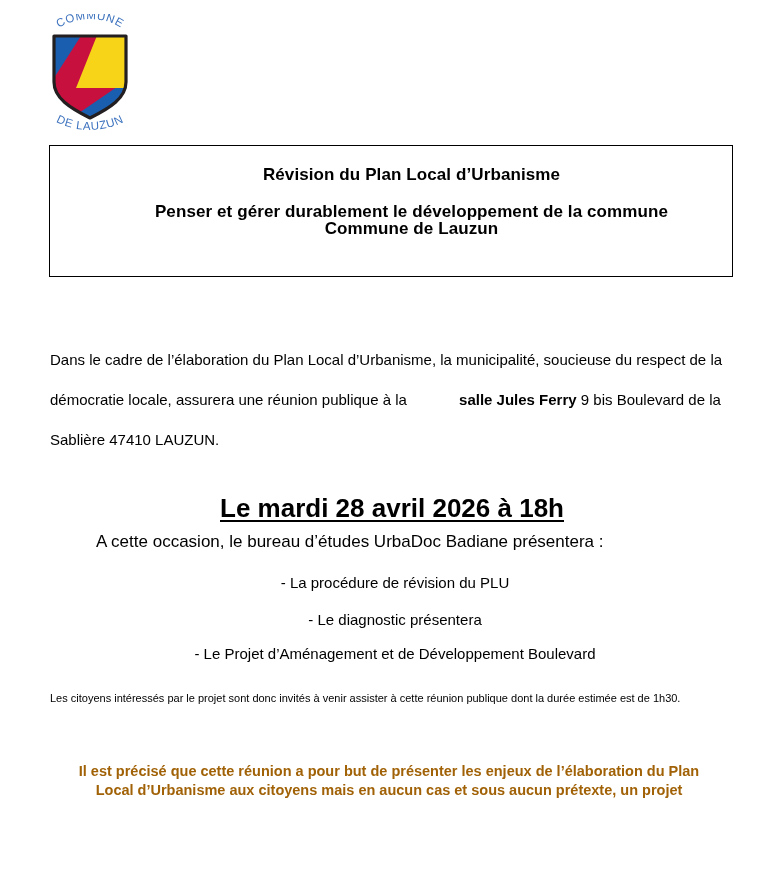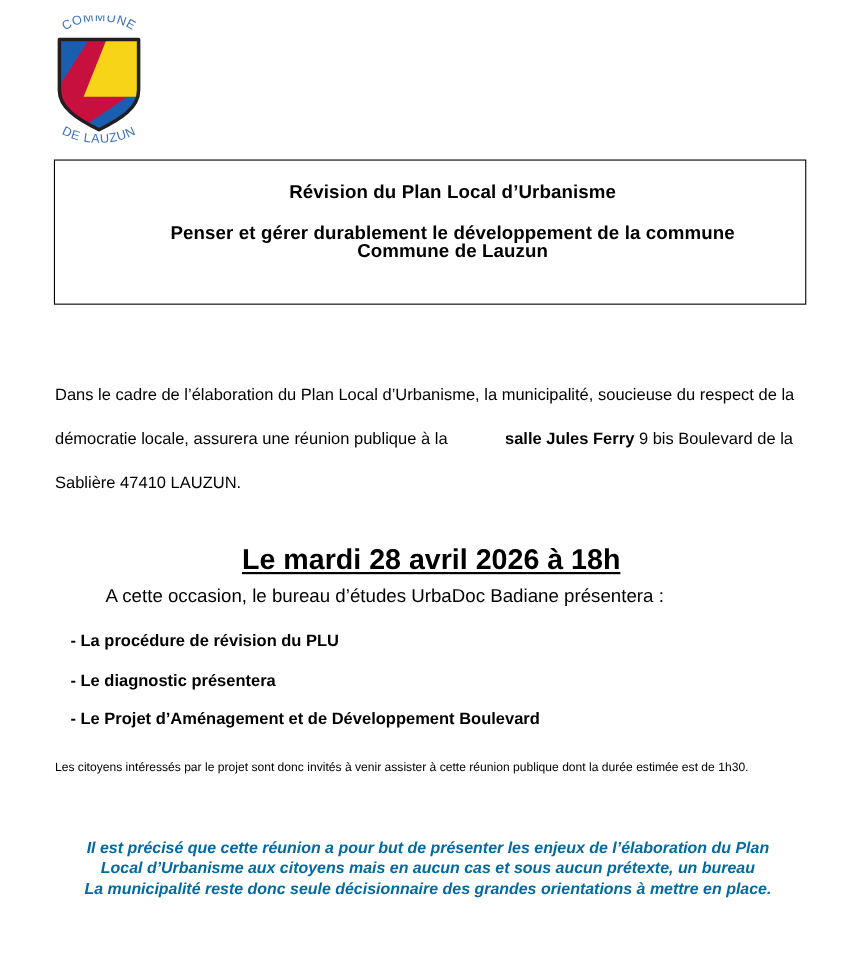--- a/index.html
+++ b/index.html
@@ -85,25 +85,25 @@
     top: 532px;
     width: 684px;
     font-size: 17px;
     line-height: 20px;
     margin-left: 46px;
   }
 
   
   .agenda-item {
     position: absolute;
-    left: 64px;
+    left: 53px;
     width: 684px;
+    text-align: center;
     font-size: 15px;
     line-height: 20px;
-    font-weight: bold;
   }
   #agenda-item-0 { top: 573px; }
   #agenda-item-1 { top: 610px; }
   #agenda-item-2 { top: 644px; }
 
   
   #closing-paragraph {
     position: absolute;
     left: 50px;
     top: 677px;
@@ -113,23 +113,22 @@
     text-align: left;
   }
 
   
   #notice-block {
     position: absolute;
     left: 56px;
     top: 762px;
     width: 666px;
     text-align: center;
-    color: #0369a1;
+    color: #a16207;
     font-size: 14.5px;
-    font-style: italic;
     font-weight: bold;
     line-height: 19px;
   }
   #notice-block div { white-space: nowrap; }
 </style>
 </head>
 <body>
 
 <div id="logo-block">
   <svg width="120" height="118" viewBox="0 0 120 118" xmlns="http://www.w3.org/2000/svg">
@@ -179,15 +178,14 @@
 <div id="agenda-intro">A cette occasion, le bureau d’études UrbaDoc Badiane présentera :</div>
 
 <div class="agenda-item" id="agenda-item-0">- La procédure de révision du PLU</div>
 <div class="agenda-item" id="agenda-item-1">- Le diagnostic présentera</div>
 <div class="agenda-item" id="agenda-item-2">- Le Projet d’Aménagement et de Développement Boulevard</div>
 
 <p id="closing-paragraph">Les citoyens intéressés par le projet sont donc invités à venir assister à cette réunion publique dont la durée estimée est de 1h30.</p>
 
 <div id="notice-block">
   <div>Il est précisé que cette réunion a pour but de présenter les enjeux de l’élaboration du Plan</div>
-  <div>Local d’Urbanisme aux citoyens mais en aucun cas et sous aucun prétexte, un bureau</div>
-  <div>La municipalité reste donc seule décisionnaire des grandes orientations à mettre en place.</div>
+  <div>Local d’Urbanisme aux citoyens mais en aucun cas et sous aucun prétexte, un projet</div>
 </div>
 
 </body></html>

